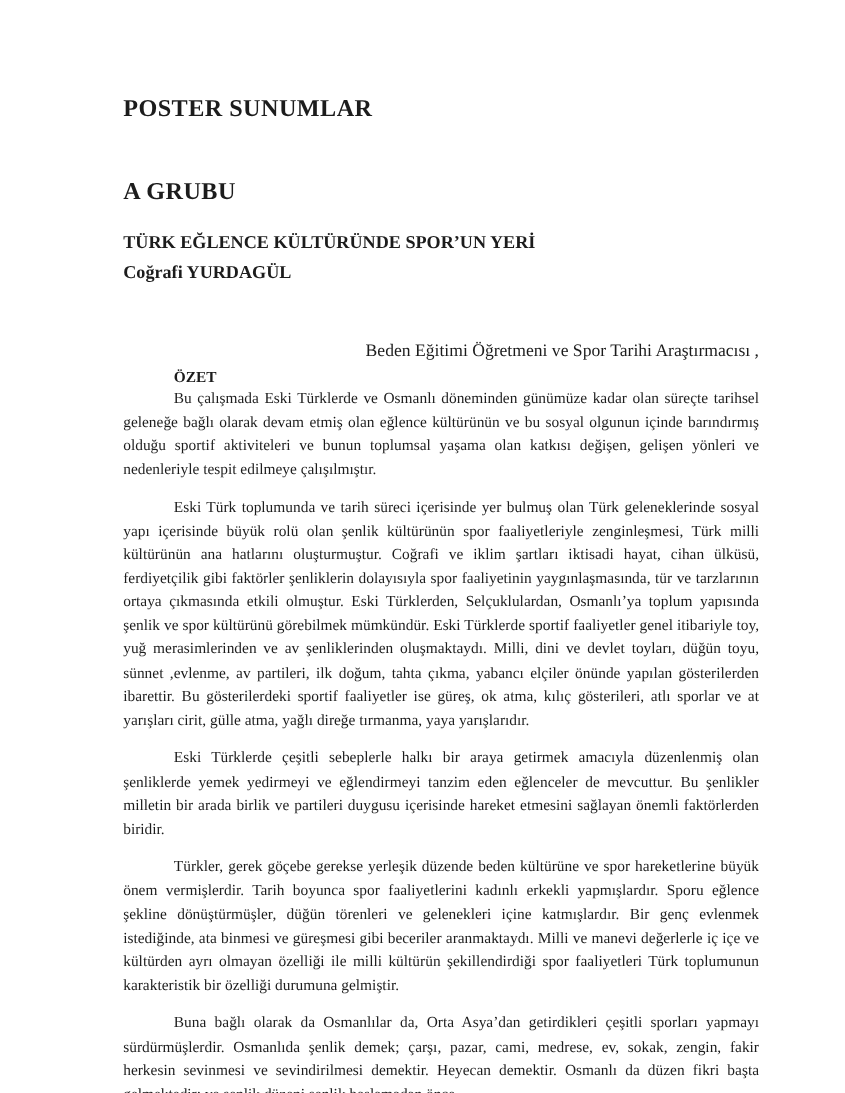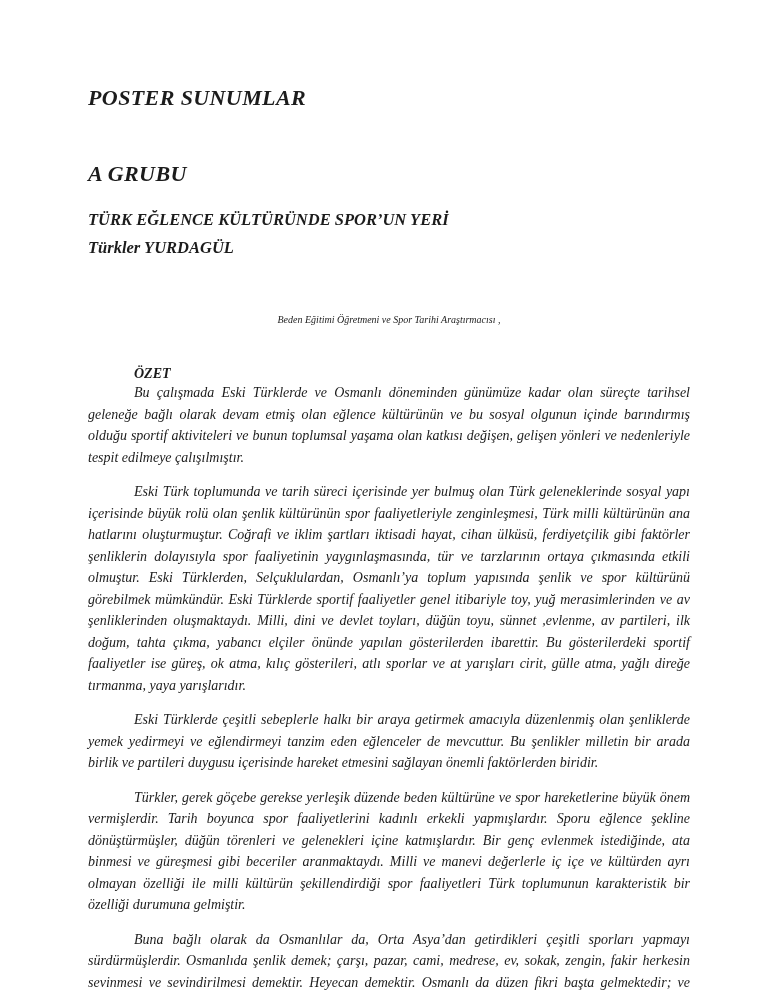--- a/index.html
+++ b/index.html
@@ -11,23 +11,22 @@
     width: 768px;
     height: 994px;
     overflow: hidden;
     font-family: "Liberation Serif", serif;
     color: #1c1c1c;
   }
   .page {
     box-sizing: border-box;
     width: 768px;
     height: 994px;
-    padding: 85px 78px 0 88px;
+    padding: 85px 78px 0 112px;
     background: #ffffff;
-    font-style: italic;
   }
   .section-title {
     font-size: 22px;
     font-weight: bold;
     letter-spacing: 0.4px;
     margin: 0;
     line-height: 25px;
   }
   .group-heading {
     font-size: 22px;
@@ -42,29 +41,29 @@
     margin: 24px 0 6px 0;
     line-height: 20px;
   }
   .author-name {
     font-size: 16.5px;
     font-weight: bold;
     margin: 8px 0 0 0;
     line-height: 20px;
   }
   .affiliation {
-    font-size: 10px;
-    text-align: center;
+    font-size: 16px;
+    text-align: right;
     margin-top: 53px;
     line-height: 17px;
   }
   .abstract-heading {
     font-size: 14px;
     font-weight: bold;
-    margin-top: 37px;
+    margin-top: 7px;
     padding-left: 46px;
     line-height: 17px;
   }
   .abstract-body {
   }
   .abstract-body p {
     font-size: 14px;
     line-height: 21.5px;
     text-align: justify;
     text-indent: 46px;
@@ -75,21 +74,21 @@
 <body>
 
 <div class="page">
 
   <h1 class="section-title">POSTER SUNUMLAR</h1>
 
   <h1 class="group-heading">A GRUBU</h1>
 
   <h2 class="paper-title">TÜRK EĞLENCE KÜLTÜRÜNDE SPOR’UN YERİ</h2>
 
-  <h3 class="author-name">Türkler YURDAGÜL</h3>
+  <h3 class="author-name">Coğrafi YURDAGÜL</h3>
 
   <div class="affiliation">Beden Eğitimi Öğretmeni ve Spor Tarihi Araştırmacısı ,</div>
 
   <div class="abstract-heading">ÖZET</div>
 
   <div class="abstract-body">
     <p>Bu çalışmada Eski Türklerde ve Osmanlı döneminden günümüze kadar olan süreçte tarihsel geleneğe bağlı olarak devam etmiş olan eğlence kültürünün ve bu sosyal olgunun içinde barındırmış olduğu sportif aktiviteleri ve bunun toplumsal yaşama olan katkısı değişen, gelişen yönleri ve nedenleriyle tespit edilmeye çalışılmıştır.</p>
     <p>Eski Türk toplumunda ve tarih süreci içerisinde yer bulmuş olan Türk geleneklerinde sosyal yapı içerisinde büyük rolü olan şenlik kültürünün spor faaliyetleriyle zenginleşmesi, Türk milli kültürünün ana hatlarını oluşturmuştur. Coğrafi ve iklim şartları iktisadi hayat, cihan ülküsü, ferdiyetçilik gibi faktörler şenliklerin dolayısıyla spor faaliyetinin yaygınlaşmasında, tür ve tarzlarının ortaya çıkmasında etkili olmuştur. Eski Türklerden, Selçuklulardan, Osmanlı’ya toplum yapısında şenlik ve spor kültürünü görebilmek mümkündür. Eski Türklerde sportif faaliyetler genel itibariyle toy, yuğ merasimlerinden ve av şenliklerinden oluşmaktaydı. Milli, dini ve devlet toyları, düğün toyu, sünnet ,evlenme, av partileri, ilk doğum, tahta çıkma, yabancı elçiler önünde yapılan gösterilerden ibarettir. Bu gösterilerdeki sportif faaliyetler ise güreş, ok atma, kılıç gösterileri, atlı sporlar ve at yarışları cirit, gülle atma, yağlı direğe tırmanma, yaya yarışlarıdır.</p>
     <p>Eski Türklerde çeşitli sebeplerle halkı bir araya getirmek amacıyla düzenlenmiş olan şenliklerde yemek yedirmeyi ve eğlendirmeyi tanzim eden eğlenceler de mevcuttur. Bu şenlikler milletin bir arada birlik ve partileri duygusu içerisinde hareket etmesini sağlayan önemli faktörlerden biridir.</p>
     <p>Türkler, gerek göçebe gerekse yerleşik düzende beden kültürüne ve spor hareketlerine büyük önem vermişlerdir. Tarih boyunca spor faaliyetlerini kadınlı erkekli yapmışlardır. Sporu eğlence şekline dönüştürmüşler, düğün törenleri ve gelenekleri içine katmışlardır. Bir genç evlenmek istediğinde, ata binmesi ve güreşmesi gibi beceriler aranmaktaydı. Milli ve manevi değerlerle iç içe ve kültürden ayrı olmayan özelliği ile milli kültürün şekillendirdiği spor faaliyetleri Türk toplumunun karakteristik bir özelliği durumuna gelmiştir.</p>

